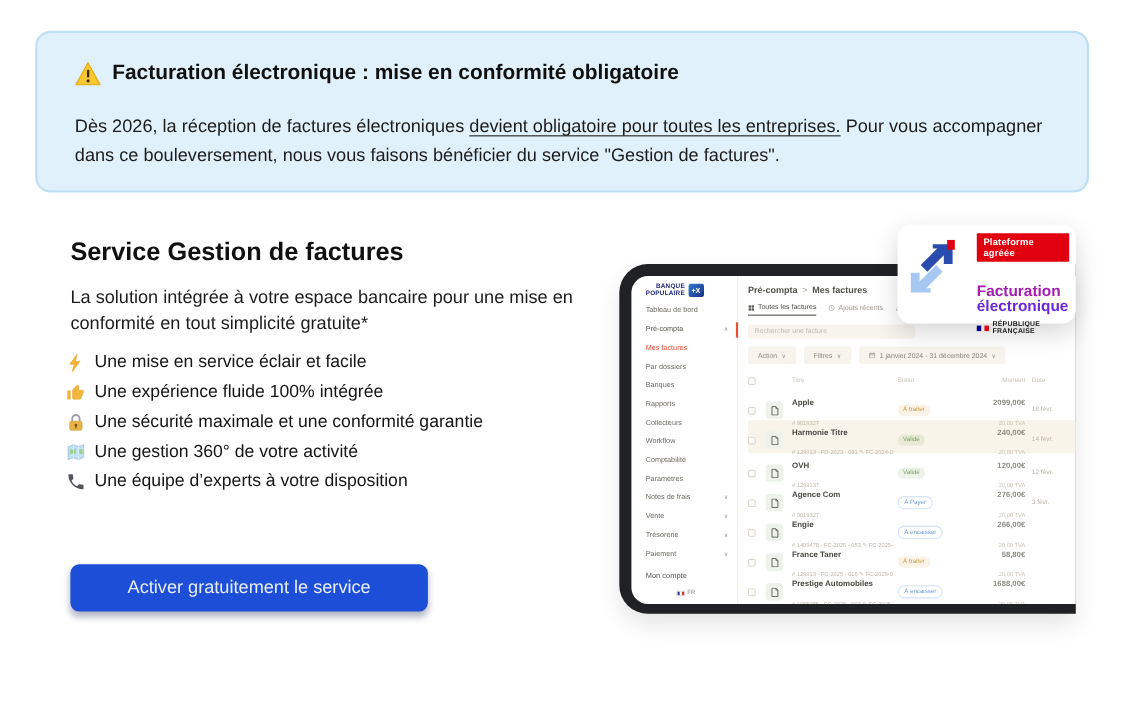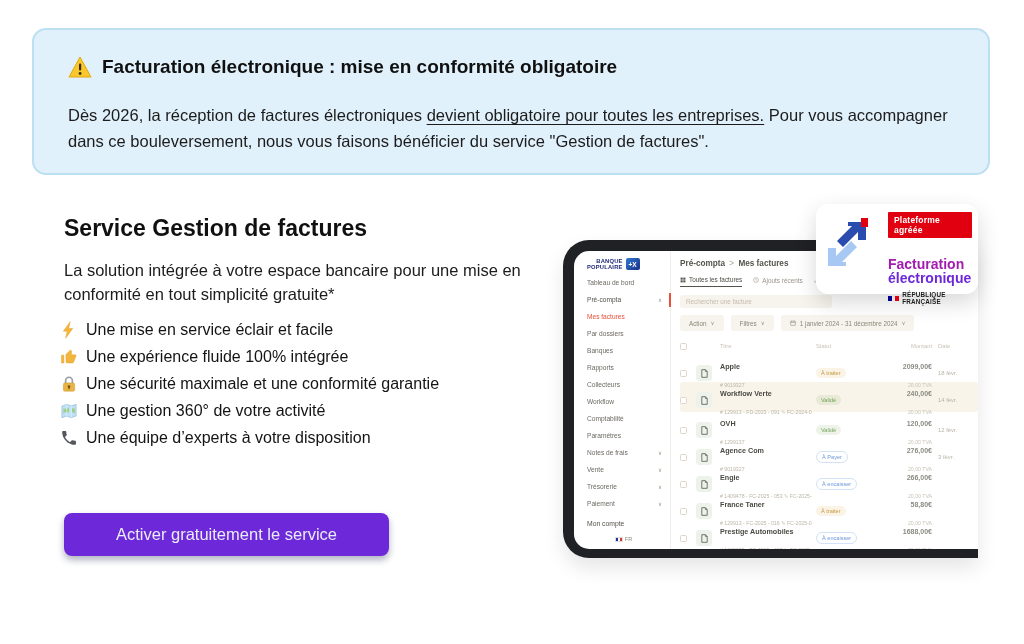--- a/index.html
+++ b/index.html
@@ -16,21 +16,21 @@
   .alert-body .ul { text-decoration:underline; text-underline-offset:3px; }
   .warn-svg { width:24px; height:22px; flex:0 0 auto; }
 
   
   .svc-title { position:absolute; left:64px; top:215px; font-size:23px; font-weight:bold; color:#101010; }
   .svc-sub { position:absolute; left:64px; top:258px; width:470px; font-size:16.5px; line-height:24px; color:#1c1c1c; }
   .features { position:absolute; left:60px; top:316px; list-style:none; }
   .features li { display:flex; align-items:center; gap:8px; font-size:16px; color:#141414; height:27px; }
   .feat-ico { width:18px; height:18px; flex:0 0 auto; }
   .cta { position:absolute; left:64px; top:513px; width:325px; height:43px;
-    background:#6d28d9; color:#e9edf6; font-size:16.5px; font-family:"Liberation Sans",sans-serif;
+    background:#1d4ed8; color:#e9edf6; font-size:16.5px; font-family:"Liberation Sans",sans-serif;
     border:none; border-radius:8px; cursor:pointer; box-shadow:0 4px 7px rgba(25,35,80,.35); }
 
   
   .badge { position:absolute; left:816px; top:204px; width:162px; height:90px; background:#fff;
     border-radius:12px; box-shadow:0 8px 22px rgba(0,0,0,.16); z-index:6; display:flex; padding:8px 6px 6px 8px; gap:18px; }
   .badge-logo { width:46px; height:52px; margin-top:6px; flex:0 0 auto; }
   .badge-right { display:flex; flex-direction:column; }
   .badge-band { background:#e1000f; color:#fff; font-size:8.5px; font-weight:bold;
     padding:3px 6px; border-radius:1px; align-self:flex-start; letter-spacing:.2px; }
   .badge-t1 { margin-top:20px; font-size:14px; font-weight:bold; color:#a21caf; line-height:13px; }
@@ -366,21 +366,21 @@
      <span class="amt"><span class="a1">2099,00€</span><br><span class="a2">20,00 TVA</span></span>
      <span class="dt">18 févr.</span>
    </div>
               <div class="trow hl">
      <span class="cb"></span>
      <span class="fic">
                   <svg>
                     <use href="#i-file"></use>
                   </svg>
                 </span>
-     <span class="tt"><span class="t1">Workflow Verte</span><br><span class="t2"># 129913 - FD-2023 - 091 ✎ FC-2024-007</span></span>
+     <span class="tt"><span class="t1">Harmonie Titre</span><br><span class="t2"># 129913 - FD-2023 - 091 ✎ FC-2024-007</span></span>
      <span class="stc">
                   <span class="st st-green">Validé</span>
                 </span>
      <span class="amt"><span class="a1">240,00€</span><br><span class="a2">20,00 TVA</span></span>
      <span class="dt">14 févr.</span>
    </div>
               <div class="trow ">
      <span class="cb"></span>
      <span class="fic">
                   <svg>

